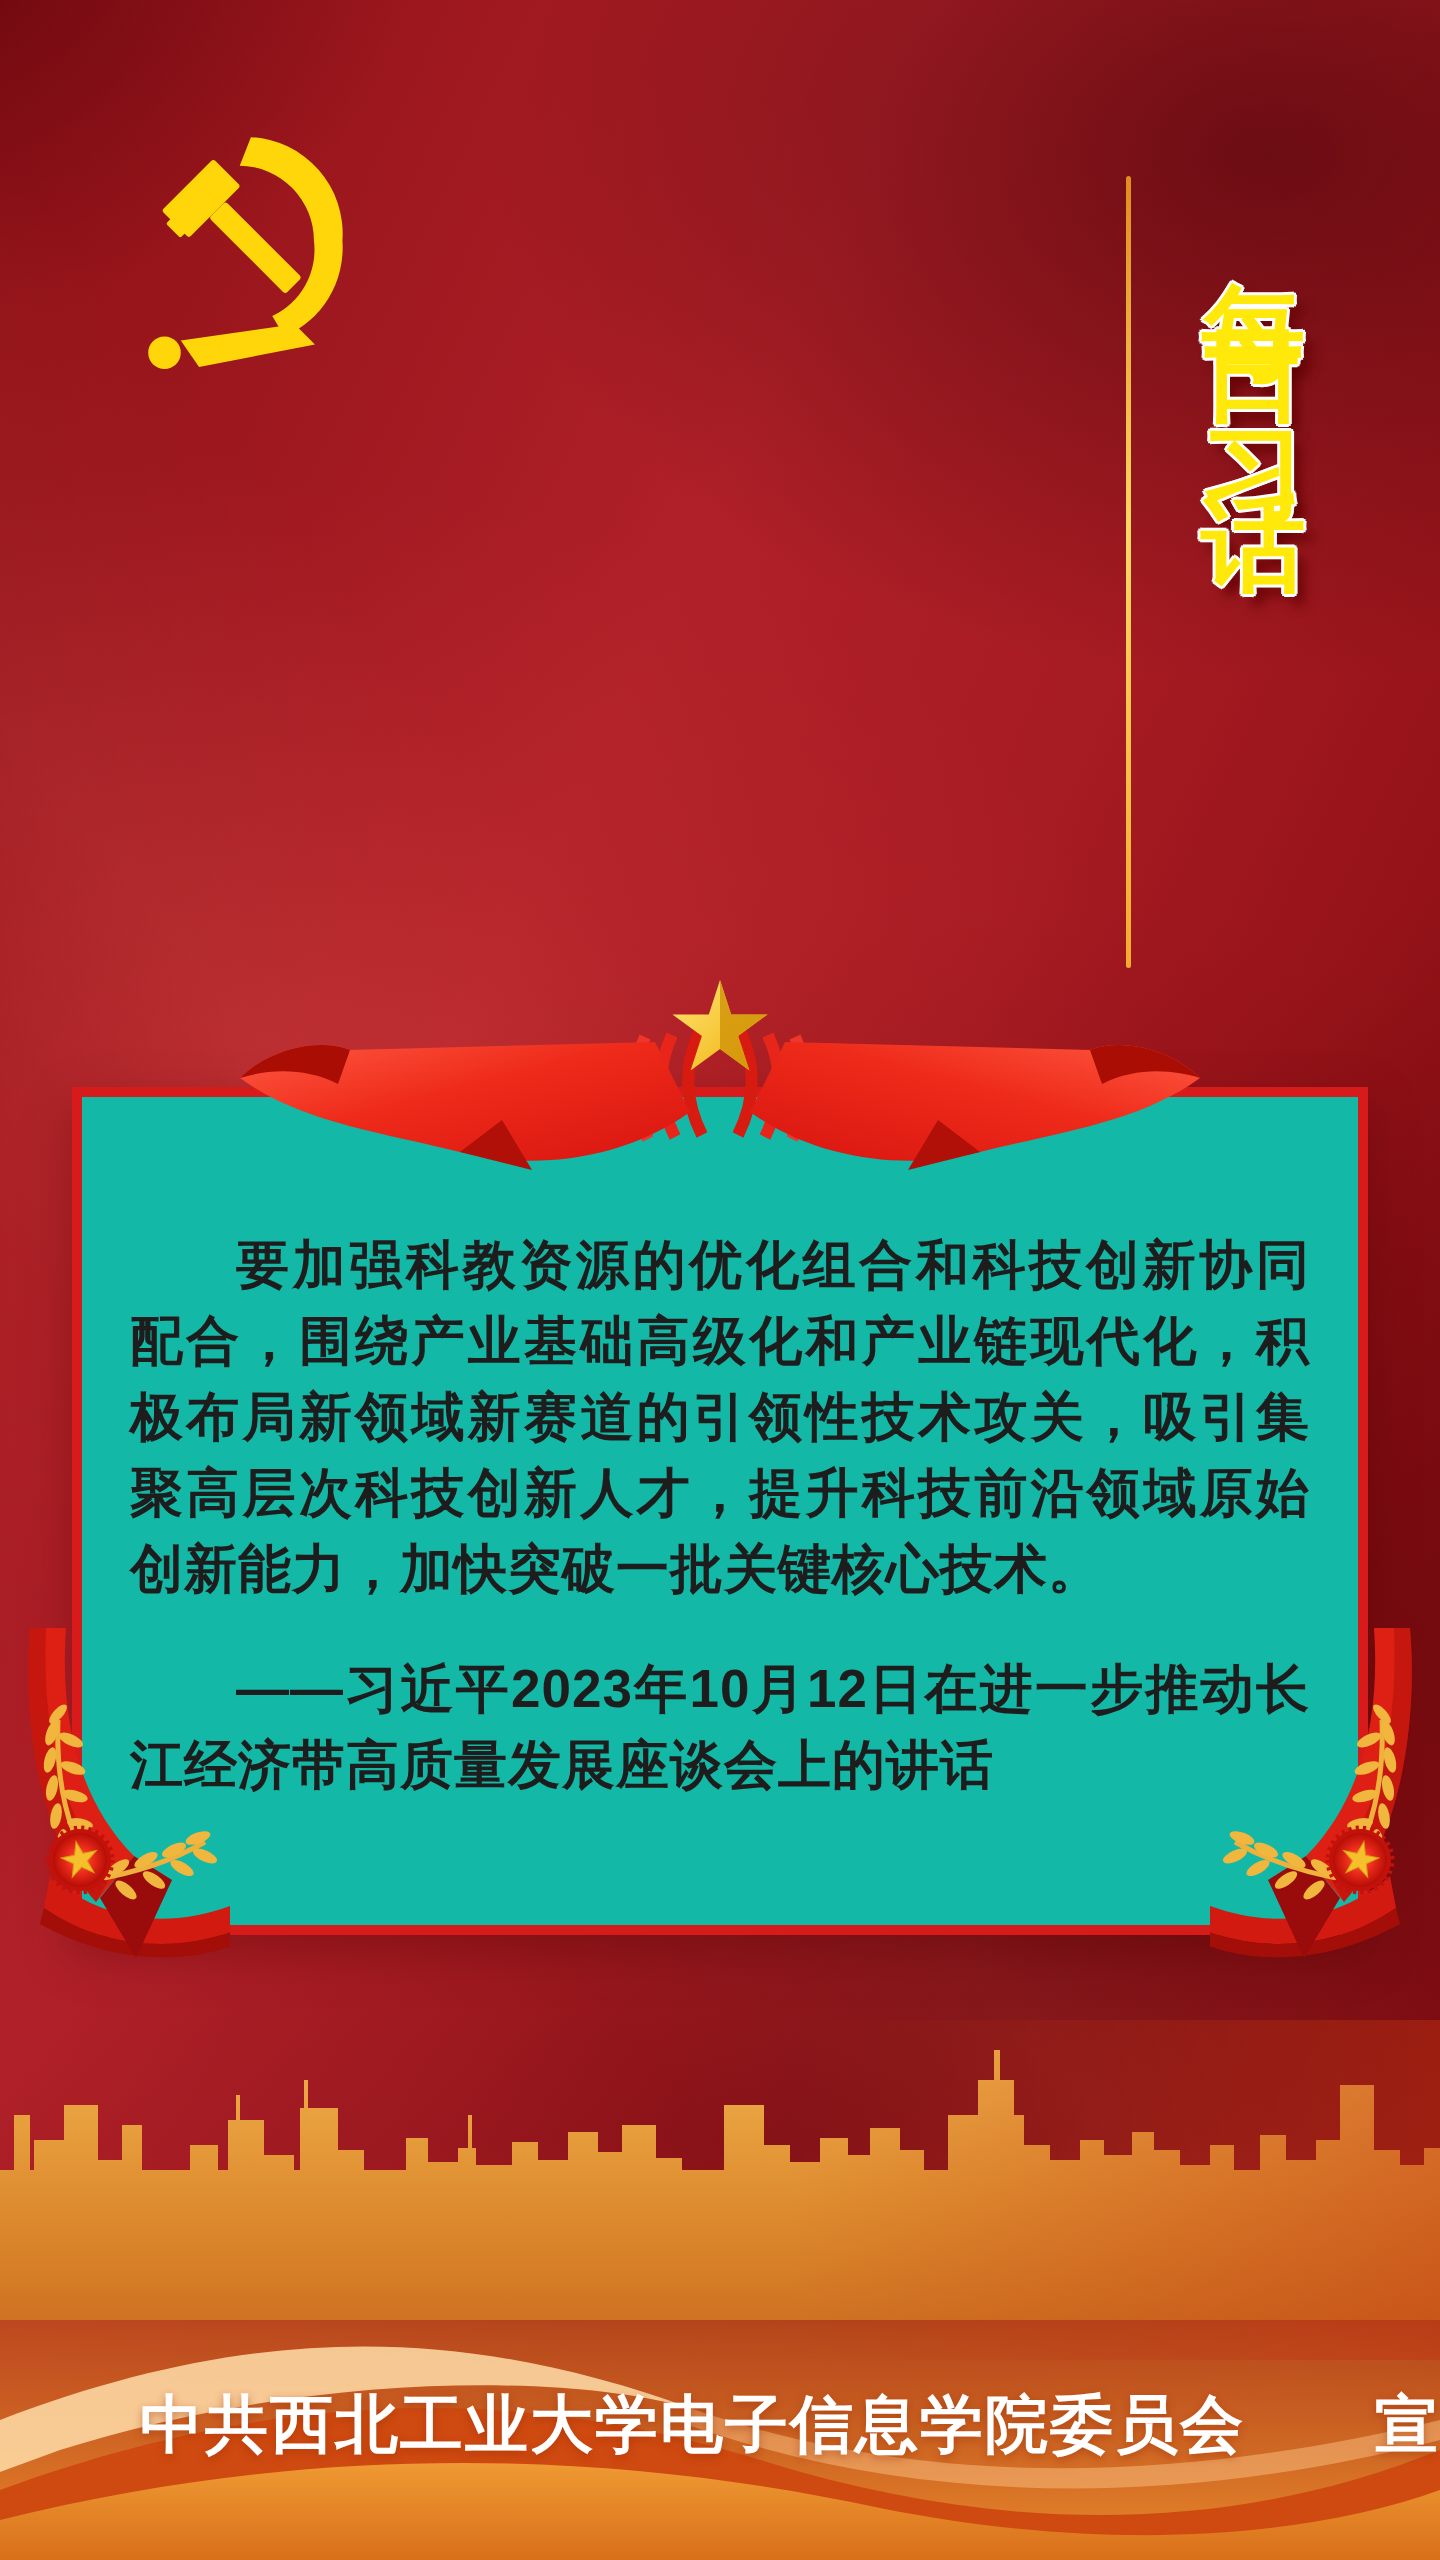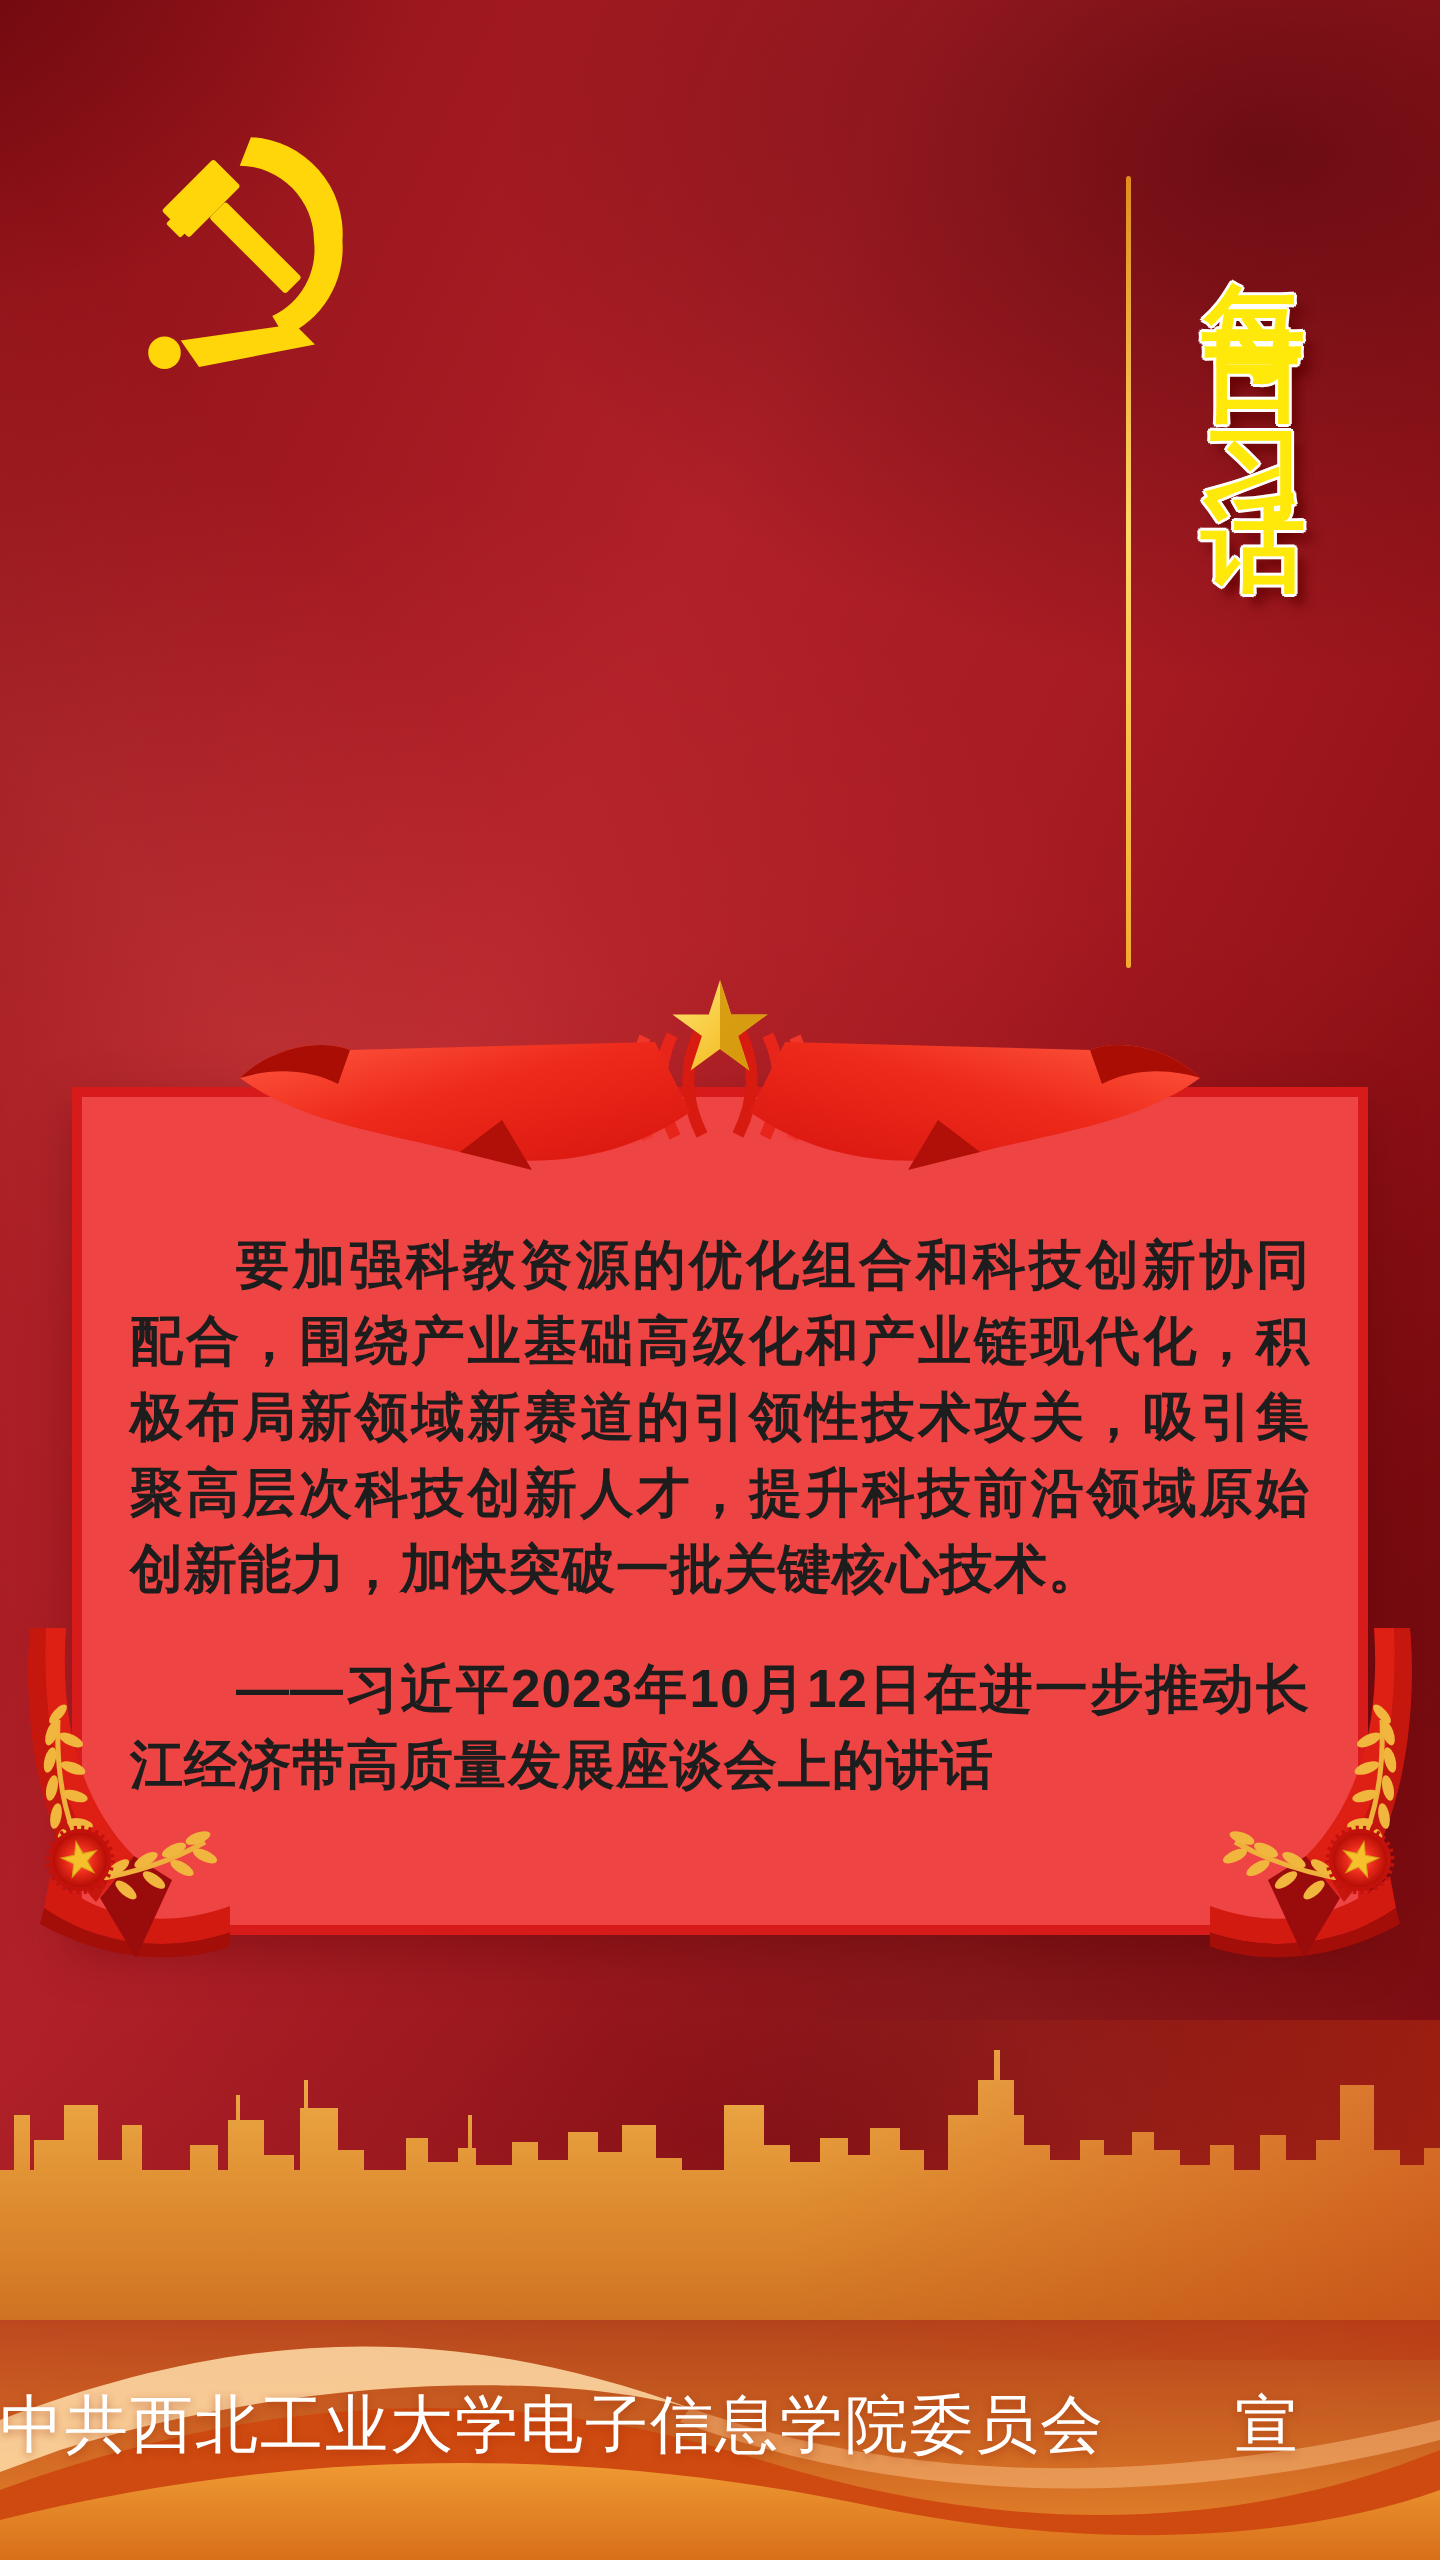--- a/index.html
+++ b/index.html
@@ -27,34 +27,34 @@
     writing-mode:vertical-rl;text-orientation:upright;
     font-size:104px;font-weight:700;letter-spacing:52px;line-height:134px;
     color:#ffe90a;
     text-shadow:
       -3px 0 0 #fff,3px 0 0 #fff,0 -3px 0 #fff,0 3px 0 #fff,
       -2px -2px 0 #fff,2px -2px 0 #fff,-2px 2px 0 #fff,2px 2px 0 #fff,
       9px 11px 12px rgba(96,0,0,.85);}
   
   .card{position:absolute;left:72px;top:1087px;width:1296px;height:848px;
     background:#d71b1b;padding:0;box-shadow:0 18px 45px rgba(80,0,0,.35);}
-  .card-inner{position:absolute;inset:10px;background:#ef4444;
+  .card-inner{position:absolute;inset:10px;background:#14b8a6;
     padding:130px 48px 7px 48px;box-sizing:border-box;}
   .quote-body,.quote-attrib{
     margin:0;font-size:53px;line-height:76px;font-weight:700;color:#1d1d1d;
     text-align:justify;text-indent:2em;letter-spacing:1px;}
   .quote-attrib{margin-top:44px;}
   .banner{position:absolute;left:128px;top:-120px;width:1040px;height:230px;z-index:4;}
   .corner{position:absolute;top:1628px;width:230px;height:350px;z-index:5;}
   .corner.left{left:0;}
   .corner.right{right:0;transform:scaleX(-1);}
   
   .bottom-band{position:absolute;left:0;top:2020px;width:1440px;height:540px;}
-  .footer-line{position:absolute;left:0;top:2382px;width:1440px;text-align:left;
-    font-size:63px;font-weight:400;letter-spacing:2px;color:#ffffff;z-index:8;
+  .footer-line{position:absolute;left:0;top:2382px;width:1440px;text-align:right;
+    font-size:63px;font-weight:700;letter-spacing:2px;color:#ffffff;z-index:8;
     text-shadow:0 3px 8px rgba(150,40,0,.45);}
 </style>
 </head>
 <body>
 
 <div class="poster">
   <div class="sheen"></div>
 
   <svg class="emblem" viewBox="0 0 240 240">
     <g fill="#ffd60a">

